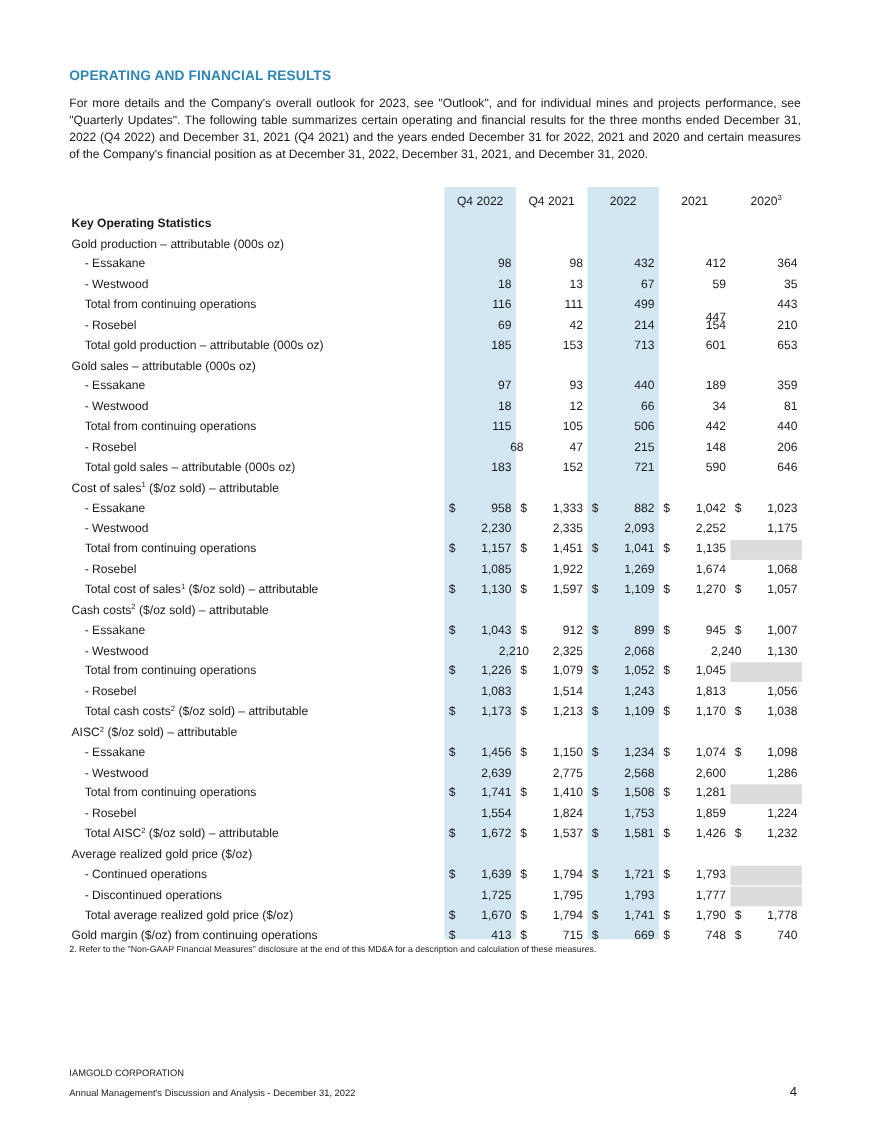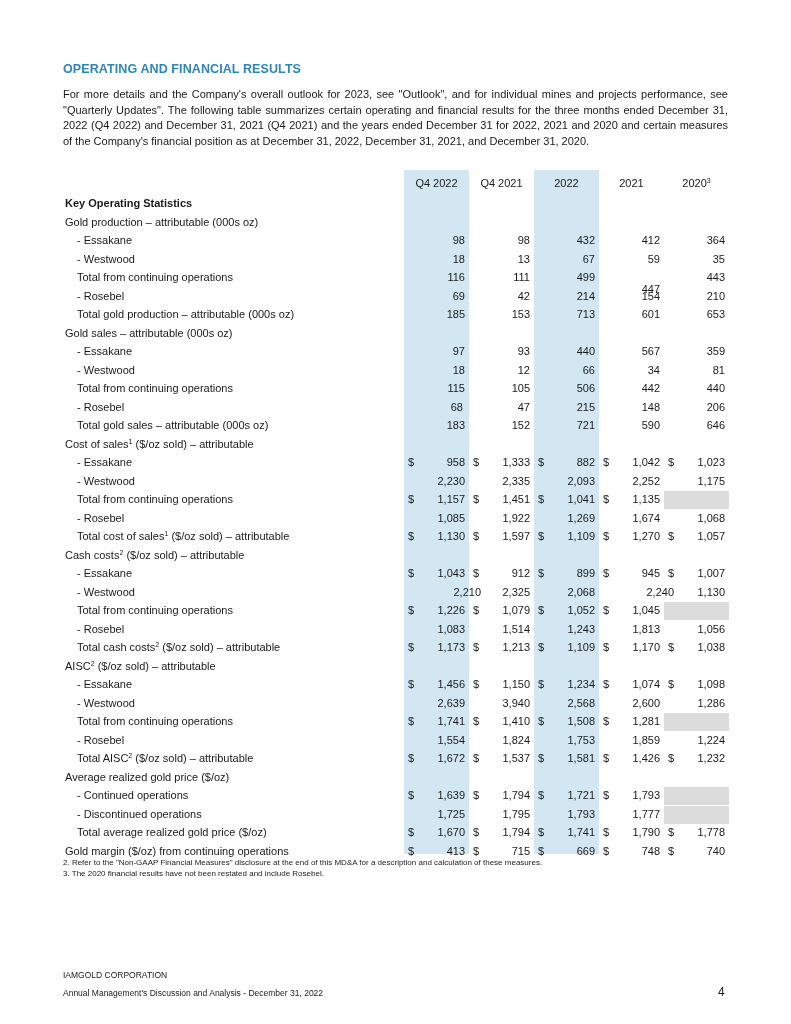--- a/index.html
+++ b/index.html
@@ -146,21 +146,21 @@
       <div class="cell" style="left: 341px;">
         <span class="val">97</span>
       </div>
       <div class="cell" style="left: 406px;">
         <span class="val">93</span>
       </div>
       <div class="cell" style="left: 471px;">
         <span class="val">440</span>
       </div>
       <div class="cell" style="left: 536px;">
-        <span class="val">567</span>
+        <span class="val">189</span>
       </div>
       <div class="cell" style="left: 601px;">
         <span class="val">359</span>
       </div>
     </div>
     <div class="row" style="top: 361.5px;">
       <div class="lbl indent1"><span>- Westwood</span></div>
       <div class="cell" style="left: 341px;">
         <span class="val">18</span>
       </div>
@@ -190,21 +190,21 @@
       </div>
       <div class="cell" style="left: 536px;">
         <span class="val">442</span>
       </div>
       <div class="cell" style="left: 601px;">
         <span class="val">440</span>
       </div>
     </div>
     <div class="row" style="top: 398.5px;">
       <div class="lbl indent1"><span>- Rosebel</span></div>
-      <div class="cell" style="left: 339px;">
+      <div class="cell" style="left: 352px;">
         <span class="val">68</span>
       </div>
       <div class="cell" style="left: 406px;">
         <span class="val">47</span>
       </div>
       <div class="cell" style="left: 471px;">
         <span class="val">215</span>
       </div>
       <div class="cell" style="left: 536px;">
         <span class="val">148</span>
@@ -466,21 +466,21 @@
         <span class="dol">$</span>
         <span class="val">1,098</span>
       </div>
     </div>
     <div class="row" style="top: 694.5px;">
       <div class="lbl indent1"><span>- Westwood</span></div>
       <div class="cell" style="left: 341px;">
         <span class="val">2,639</span>
       </div>
       <div class="cell" style="left: 406px;">
-        <span class="val">3,940</span>
+        <span class="val">2,775</span>
       </div>
       <div class="cell" style="left: 471px;">
         <span class="val">2,568</span>
       </div>
       <div class="cell" style="left: 536px;">
         <span class="val">2,600</span>
       </div>
       <div class="cell" style="left: 601px;">
         <span class="val">1,286</span>
       </div>
@@ -628,18 +628,17 @@
       </div>
       <div class="cell" style="left: 601px;">
         <span class="dol">$</span>
         <span class="val">740</span>
       </div>
     </div>
   </div>
 
 <div class="notes">
   <div>2.  Refer to the "Non-GAAP Financial Measures" disclosure at the end of this MD&amp;A for a description and calculation of these measures.</div>
-  <div>3.  The 2020 financial results have not been restated and include Rosebel.</div>
 </div>
 
 <div class="footer-co">IAMGOLD CORPORATION</div>
 <div class="footer-sub">Annual Management's Discussion and Analysis - December 31, 2022</div>
 <div class="pagenum">4</div>
 
 </body></html>

